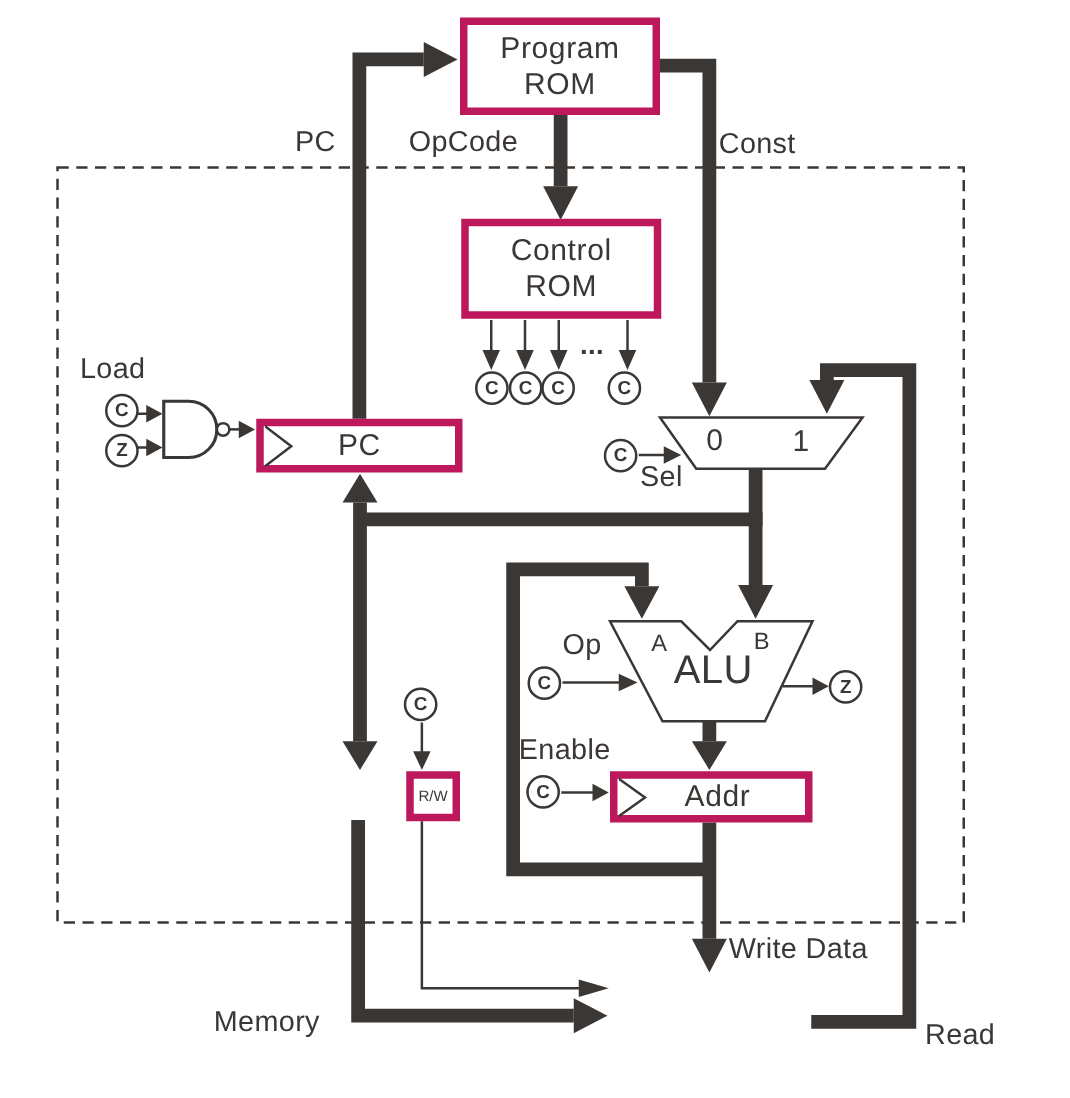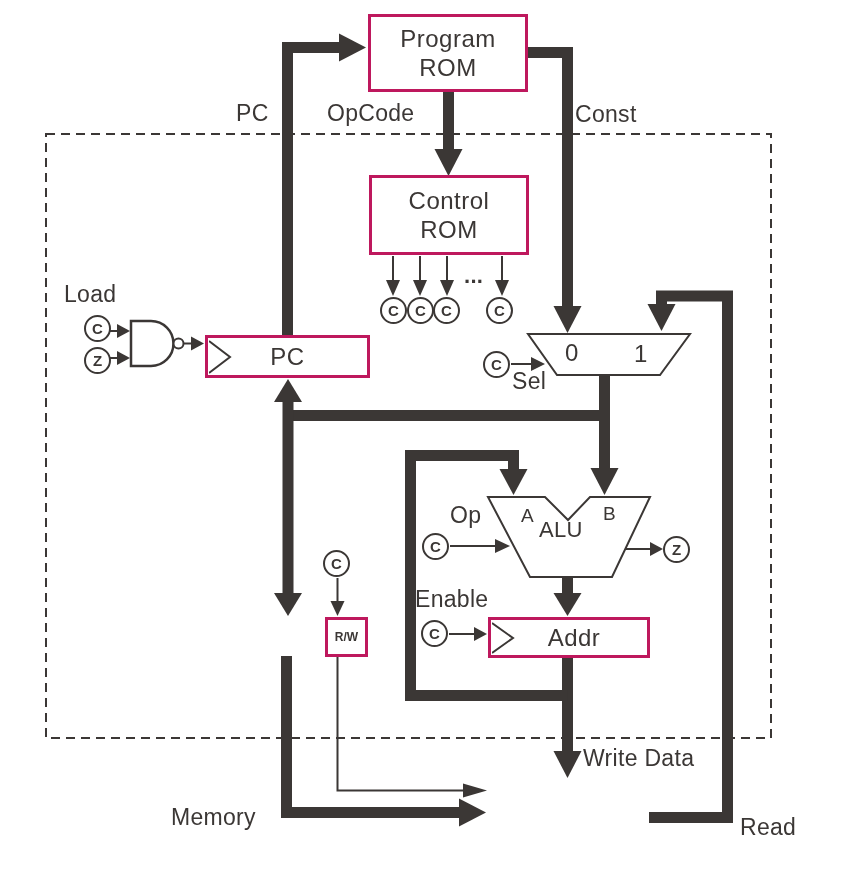--- a/index.html
+++ b/index.html
@@ -2,34 +2,34 @@
 <html><head>
 <meta charset="utf-8">
 <style>
   html,body{margin:0;padding:0;background:#ffffff;}
   #stage{
     position:relative;width:856px;height:878px;background:#ffffff;
     font-family:"Liberation Sans",sans-serif;color:#3b3735;overflow:hidden;
   }
   #stage svg.layer{position:absolute;left:0;top:0;}
   .box{
-    position:absolute;background:#ffffff;border:3px solid #be185d;
+    position:absolute;background:#ffffff;border:6px solid #be185d;
     box-sizing:border-box;display:flex;align-items:center;justify-content:center;
     font-size:24px;letter-spacing:0.5px;z-index:3;
   }
   .box .stack{display:flex;flex-direction:column;align-items:center;line-height:1.22;}
   .clocktri{position:absolute;left:1px;top:50%;transform:translateY(-50%);}
   .lbl{position:absolute;font-size:23px;white-space:pre;z-index:4;letter-spacing:0.3px;}
   .circ{
     position:absolute;width:27px;height:27px;box-sizing:border-box;
     border:2px solid #3b3735;border-radius:50%;background:#ffffff;
     display:flex;align-items:center;justify-content:center;
     font-size:15px;font-weight:bold;z-index:4;
   }
-  .small{font-size:12px;font-weight:bold;letter-spacing:0;}
+  .small{font-size:12px;font-weight:normal;letter-spacing:0;}
 </style>
 </head>
 <body>
 
 <div id="stage">
 
   <svg class="layer" width="856" height="878" viewBox="0 0 856 878">
 
     <rect x="46" y="134" width="725" height="604" fill="none" stroke="#3b3735" stroke-width="2" stroke-dasharray="9 6"></rect>
 
@@ -146,21 +146,21 @@
   </div>
   <div class="lbl" style="left:583px;top:745px;">Write Data</div>
   <div class="lbl" style="left:740px;top:742px;line-height:34px;">
     <span style="display:block">Read</span>
     
   </div>
 
   <div class="lbl" style="left:565px;top:339px;font-size:24px;z-index:5;">0</div>
   <div class="lbl" style="left:634px;top:340px;font-size:24px;z-index:5;">1</div>
   <div class="lbl" style="left:521px;top:505px;font-size:19px;z-index:5;">A</div>
-  <div class="lbl" style="left:539px;top:517px;font-size:22px;z-index:5;">ALU</div>
+  <div class="lbl" style="left:539px;top:517px;font-size:32px;z-index:5;">ALU</div>
   <div class="lbl" style="left:603px;top:503px;font-size:19px;z-index:5;">B</div>
   <div class="lbl" style="left:464px;top:263px;font-size:22px;font-weight:bold;">...</div>
 
   <div class="circ" style="left:84px;top:315px;">C</div>
   <div class="circ" style="left:84px;top:347px;">Z</div>
   <div class="circ" style="left:380px;top:297px;">C</div>
   <div class="circ" style="left:407px;top:297px;">C</div>
   <div class="circ" style="left:433px;top:297px;">C</div>
   <div class="circ" style="left:486px;top:297px;">C</div>
   <div class="circ" style="left:483px;top:351px;">C</div>

